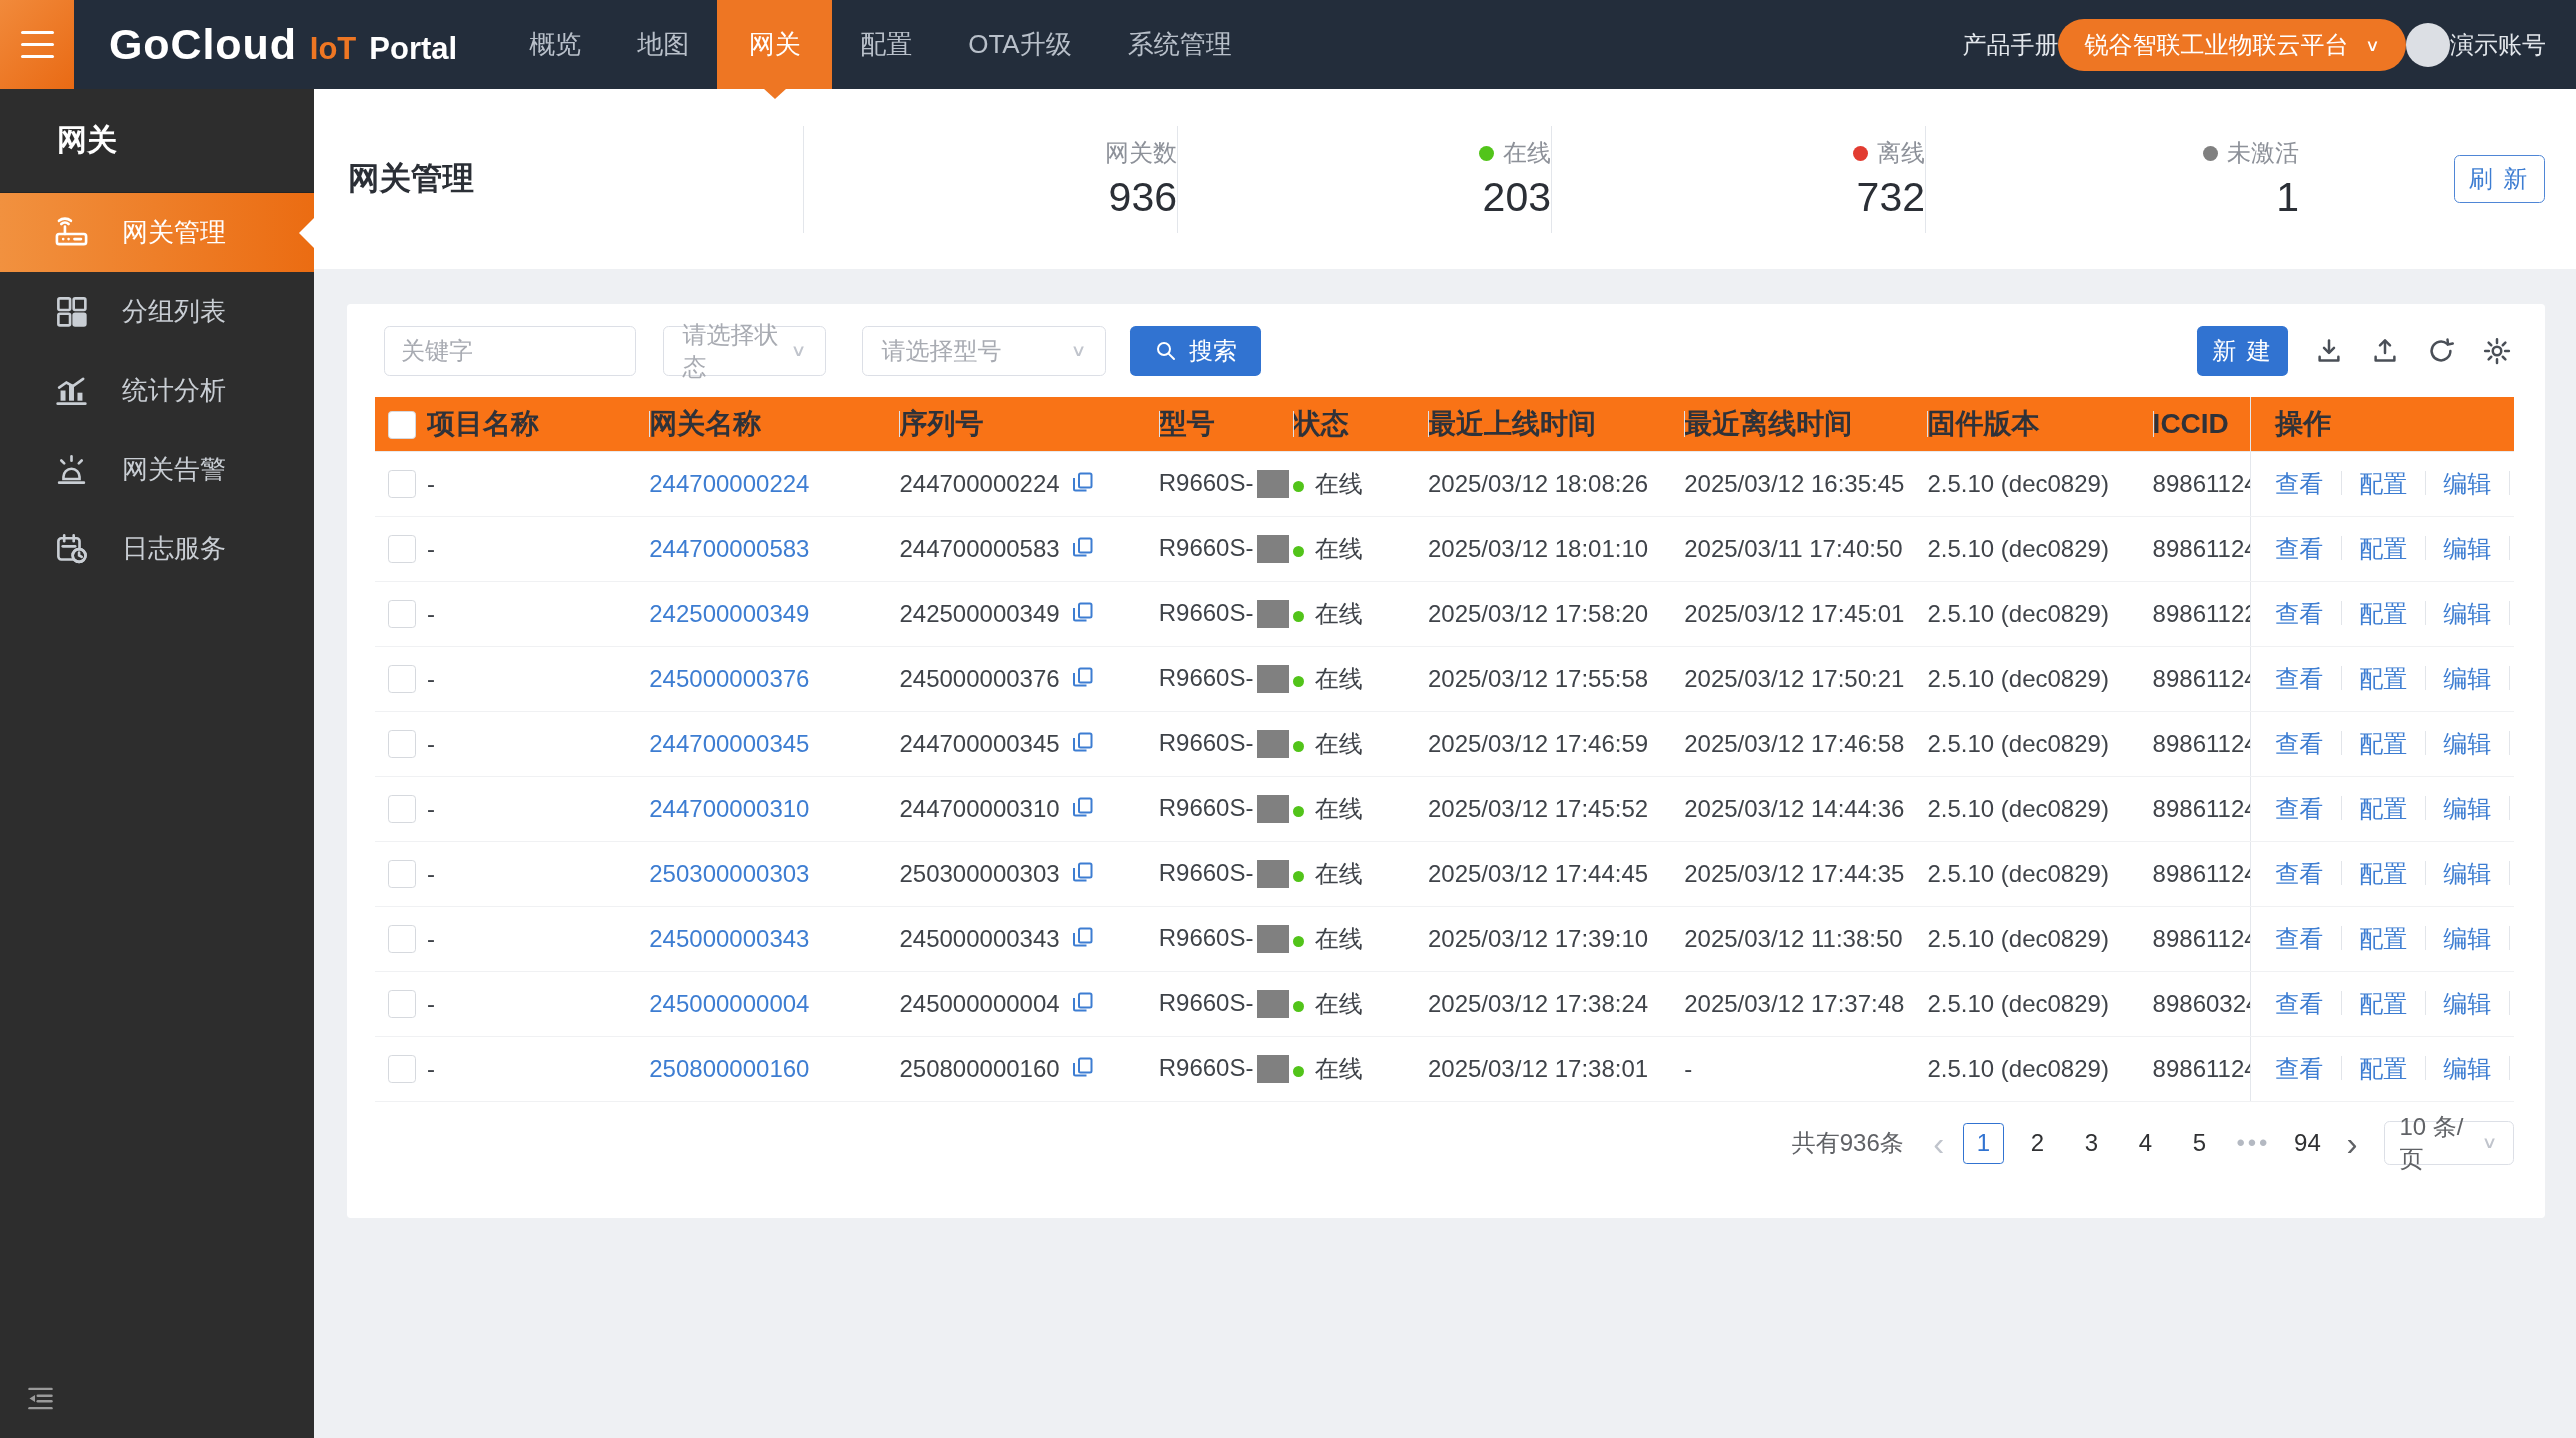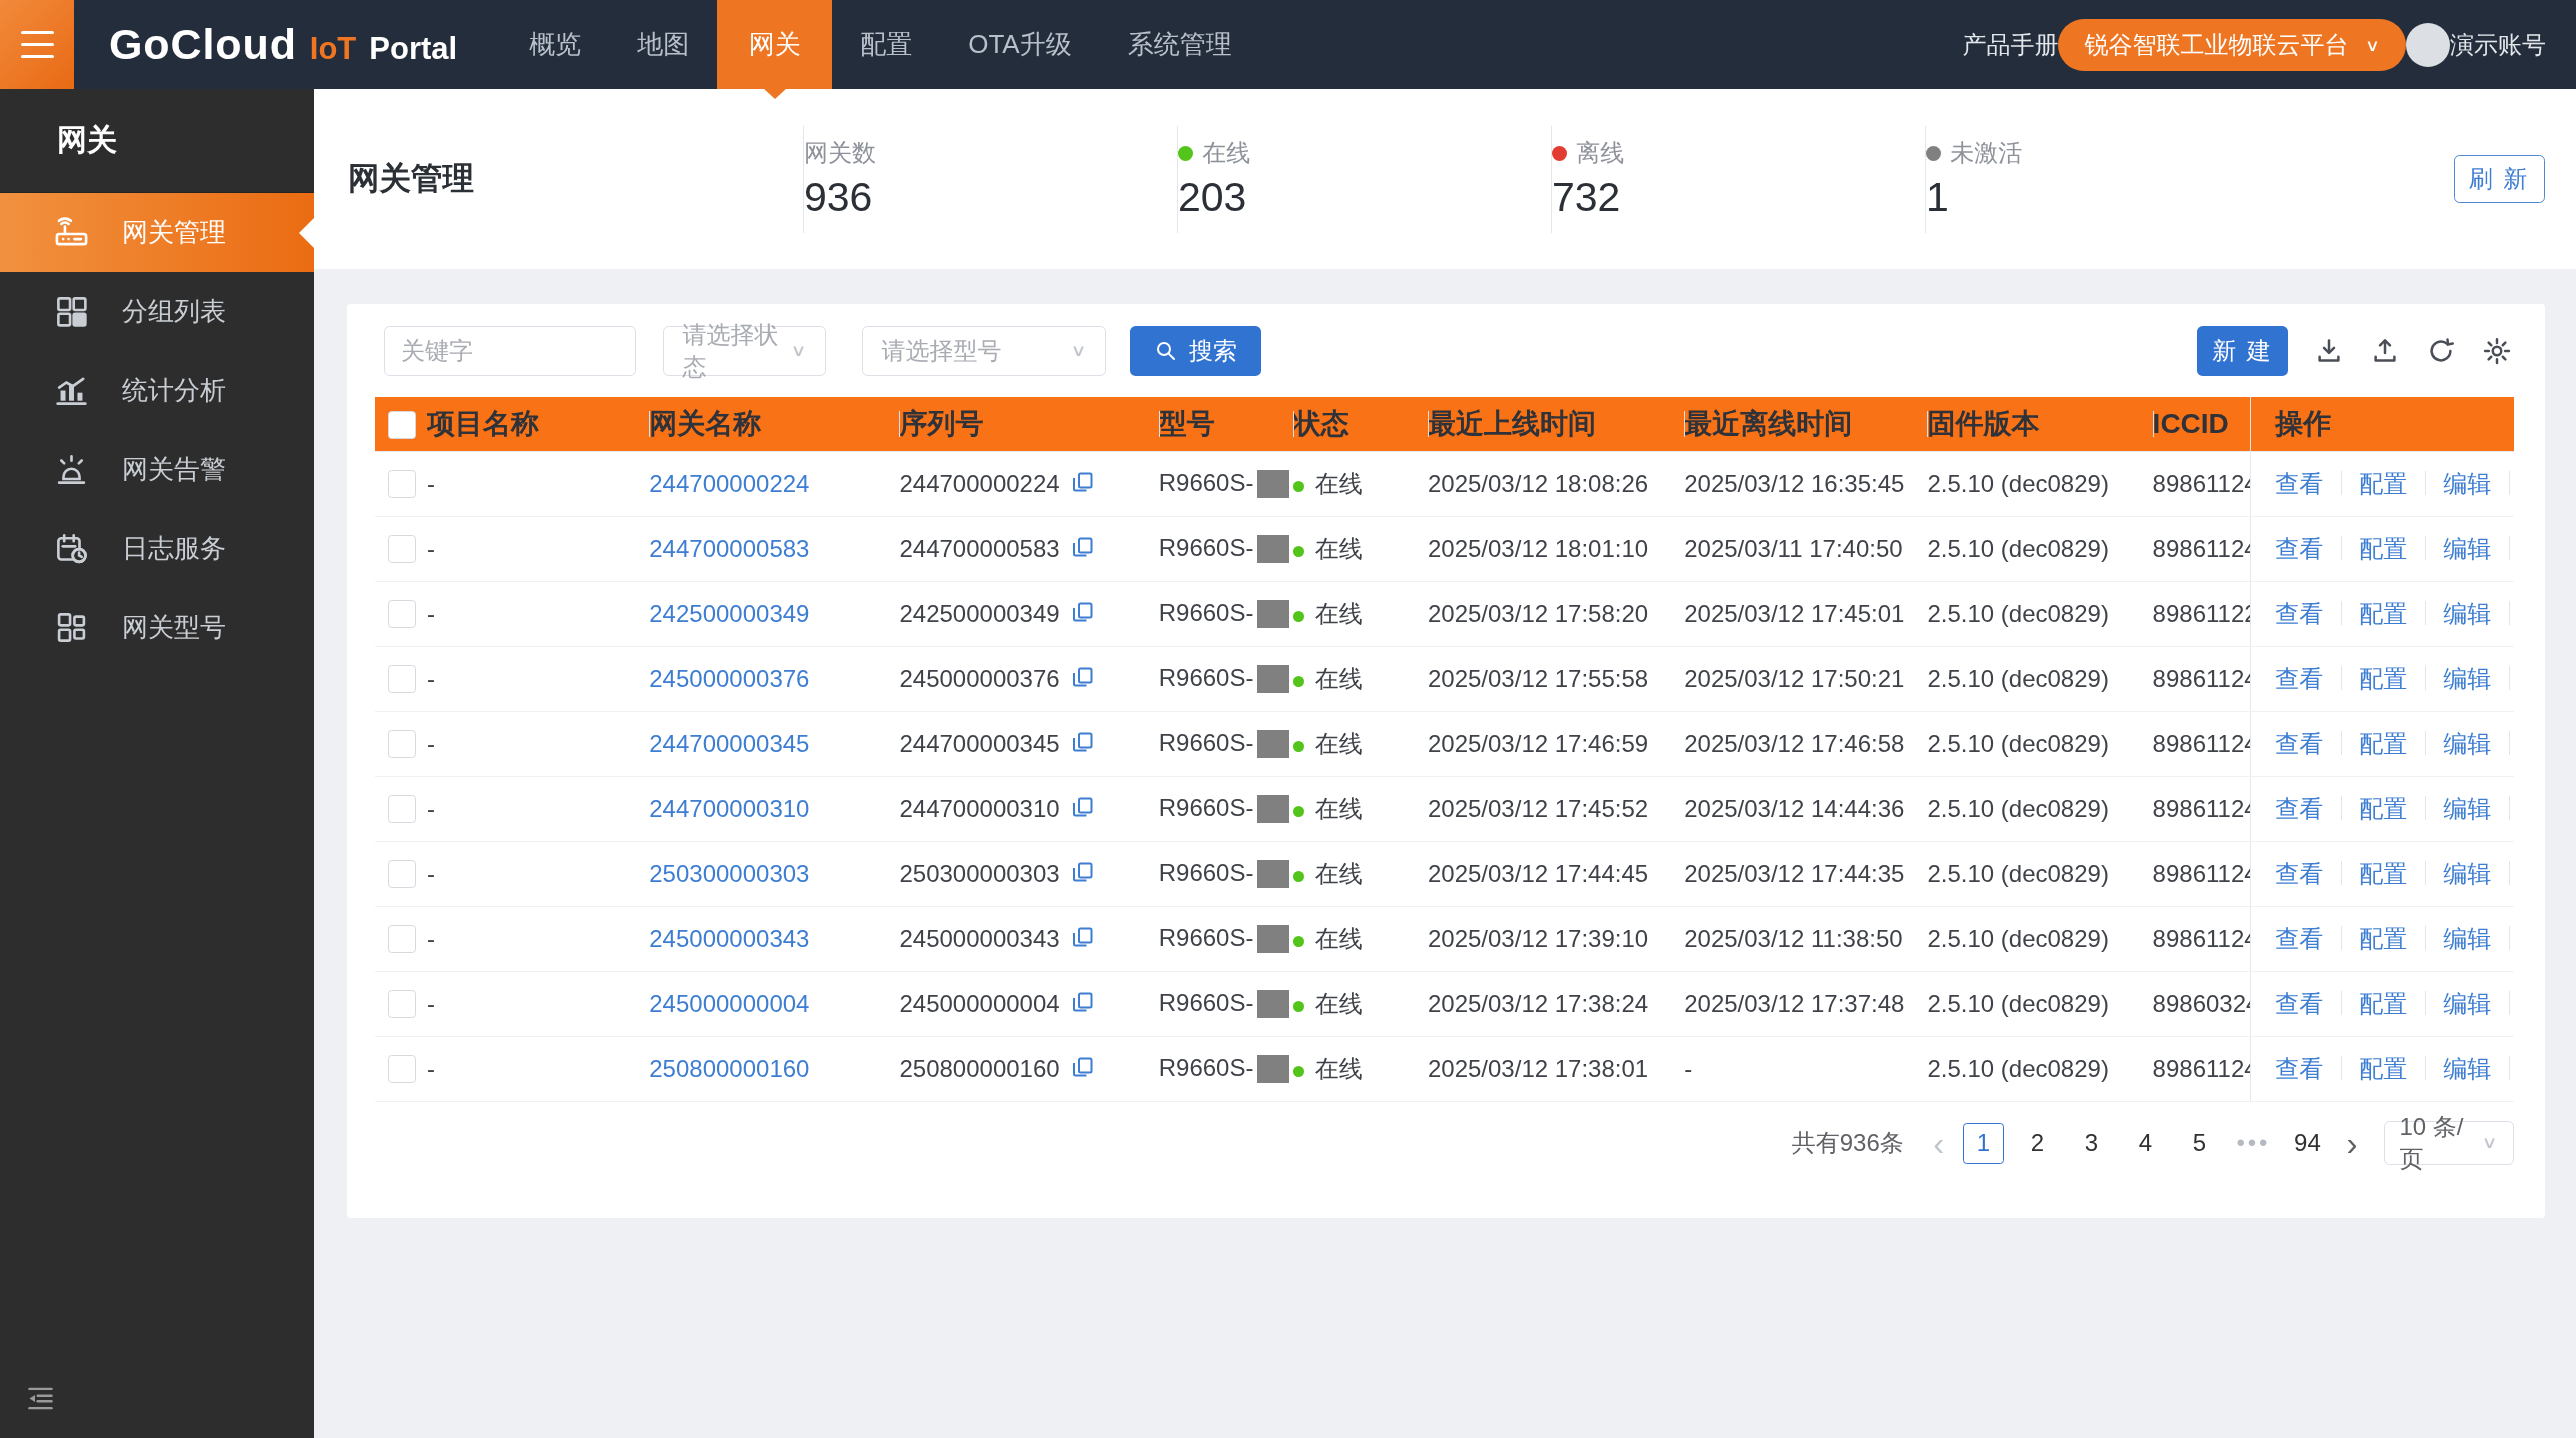--- a/index.html
+++ b/index.html
@@ -34,21 +34,21 @@
   .sb-item svg { width:35px; height:35px; flex:0 0 auto; }
   .sb-item.active { background:linear-gradient(90deg,#f1913f,#eb6c12); color:#fff; }
   .sb-item.active::after { content:""; position:absolute; right:0; top:50%; transform:translateY(-50%);
      border-top:15.8px solid transparent; border-bottom:15.8px solid transparent; border-right:15.8px solid #ffffff; }
   .sb-collapse { position:absolute; bottom:20.4px; left:24px; color:#9a9a9a; cursor:pointer; }
   .sb-collapse svg { width:33px; height:33px; }
 
   
   .stats-band { position:absolute; top:89px; left:314px; right:0; height:180px; background:#fff; display:flex; align-items:center; }
   .page-title { width:489px; padding-left:34px; font-size:31.5px; font-weight:bold; color:#2b2f36; }
-  .stat-cell { width:374px; height:107px; border-left:0.9px solid #e3e6eb; display:flex; flex-direction:column; justify-content:center; align-items:flex-start; gap:5px; }
+  .stat-cell { width:374px; height:107px; border-left:0.9px solid #e3e6eb; display:flex; flex-direction:column; justify-content:center; align-items:flex-end; gap:5px; }
   .stat-label { display:flex; align-items:center; gap:9.3px; color:#8d9199; font-size:24px; }
   .stat-value { font-size:41px; color:#2b2f36; font-weight:500; }
   .sdot { width:15px; height:15px; border-radius:50%; display:inline-block; }
   .sdot.green { background:#52c41a; } .sdot.red { background:#e23c31; } .sdot.gray { background:#808080; }
   .refresh-btn { margin-left:auto; margin-right:31.5px; width:91px; height:48px; border:0.9px solid #4f86d6; color:#3d7dd2; background:#fff; border-radius:5.6px; font-size:24px; display:flex; align-items:center; justify-content:center; letter-spacing:1.9px; cursor:pointer; white-space:nowrap; }
 
   
   .card { position:absolute; top:304px; left:347px; width:2198px; height:914px; background:#fff; border-radius:3.7px; }
 
   .filters { position:absolute; top:22px; left:37px; display:flex; align-items:center; }
@@ -177,29 +177,20 @@
       <line x1="7" y1="3" x2="7" y2="7"></line>
       <line x1="13.5" y1="3" x2="13.5" y2="7"></line>
       <line x1="6" y1="10.5" x2="14.5" y2="10.5"></line>
       <circle cx="17.2" cy="16.8" r="4.4" fill="#2d2d2d"></circle>
       <circle cx="17.2" cy="16.8" r="4.4"></circle>
       <polyline points="17.2 14.8 17.2 16.8 19 17.8"></polyline>
     </svg>
     <span>日志服务</span>
   </div>
 
-  <div class="sb-item">
-    <svg viewBox="0 0 24 24" fill="none" stroke="currentColor" stroke-width="1.8">
-      <rect x="3.5" y="3" width="7.5" height="7.5" rx="1"></rect>
-      <rect x="14" y="4.5" width="6.5" height="6" rx="1"></rect>
-      <rect x="3.5" y="13.5" width="7.5" height="7.5" rx="1"></rect>
-      <rect x="14" y="13.5" width="6.5" height="6" rx="1"></rect>
-    </svg>
-    <span>网关型号</span>
-  </div>
 
   <div class="sb-collapse">
     <svg viewBox="0 0 24 24" fill="none" stroke="currentColor" stroke-width="1.8" stroke-linecap="round">
       <line x1="4" y1="5" x2="20" y2="5"></line>
       <line x1="10" y1="10" x2="20" y2="10"></line>
       <line x1="10" y1="14" x2="20" y2="14"></line>
       <line x1="4" y1="19" x2="20" y2="19"></line>
       <path d="M8 9.5 L4 12 L8 14.5 z" fill="currentColor" stroke="none"></path>
     </svg>
   </div>

